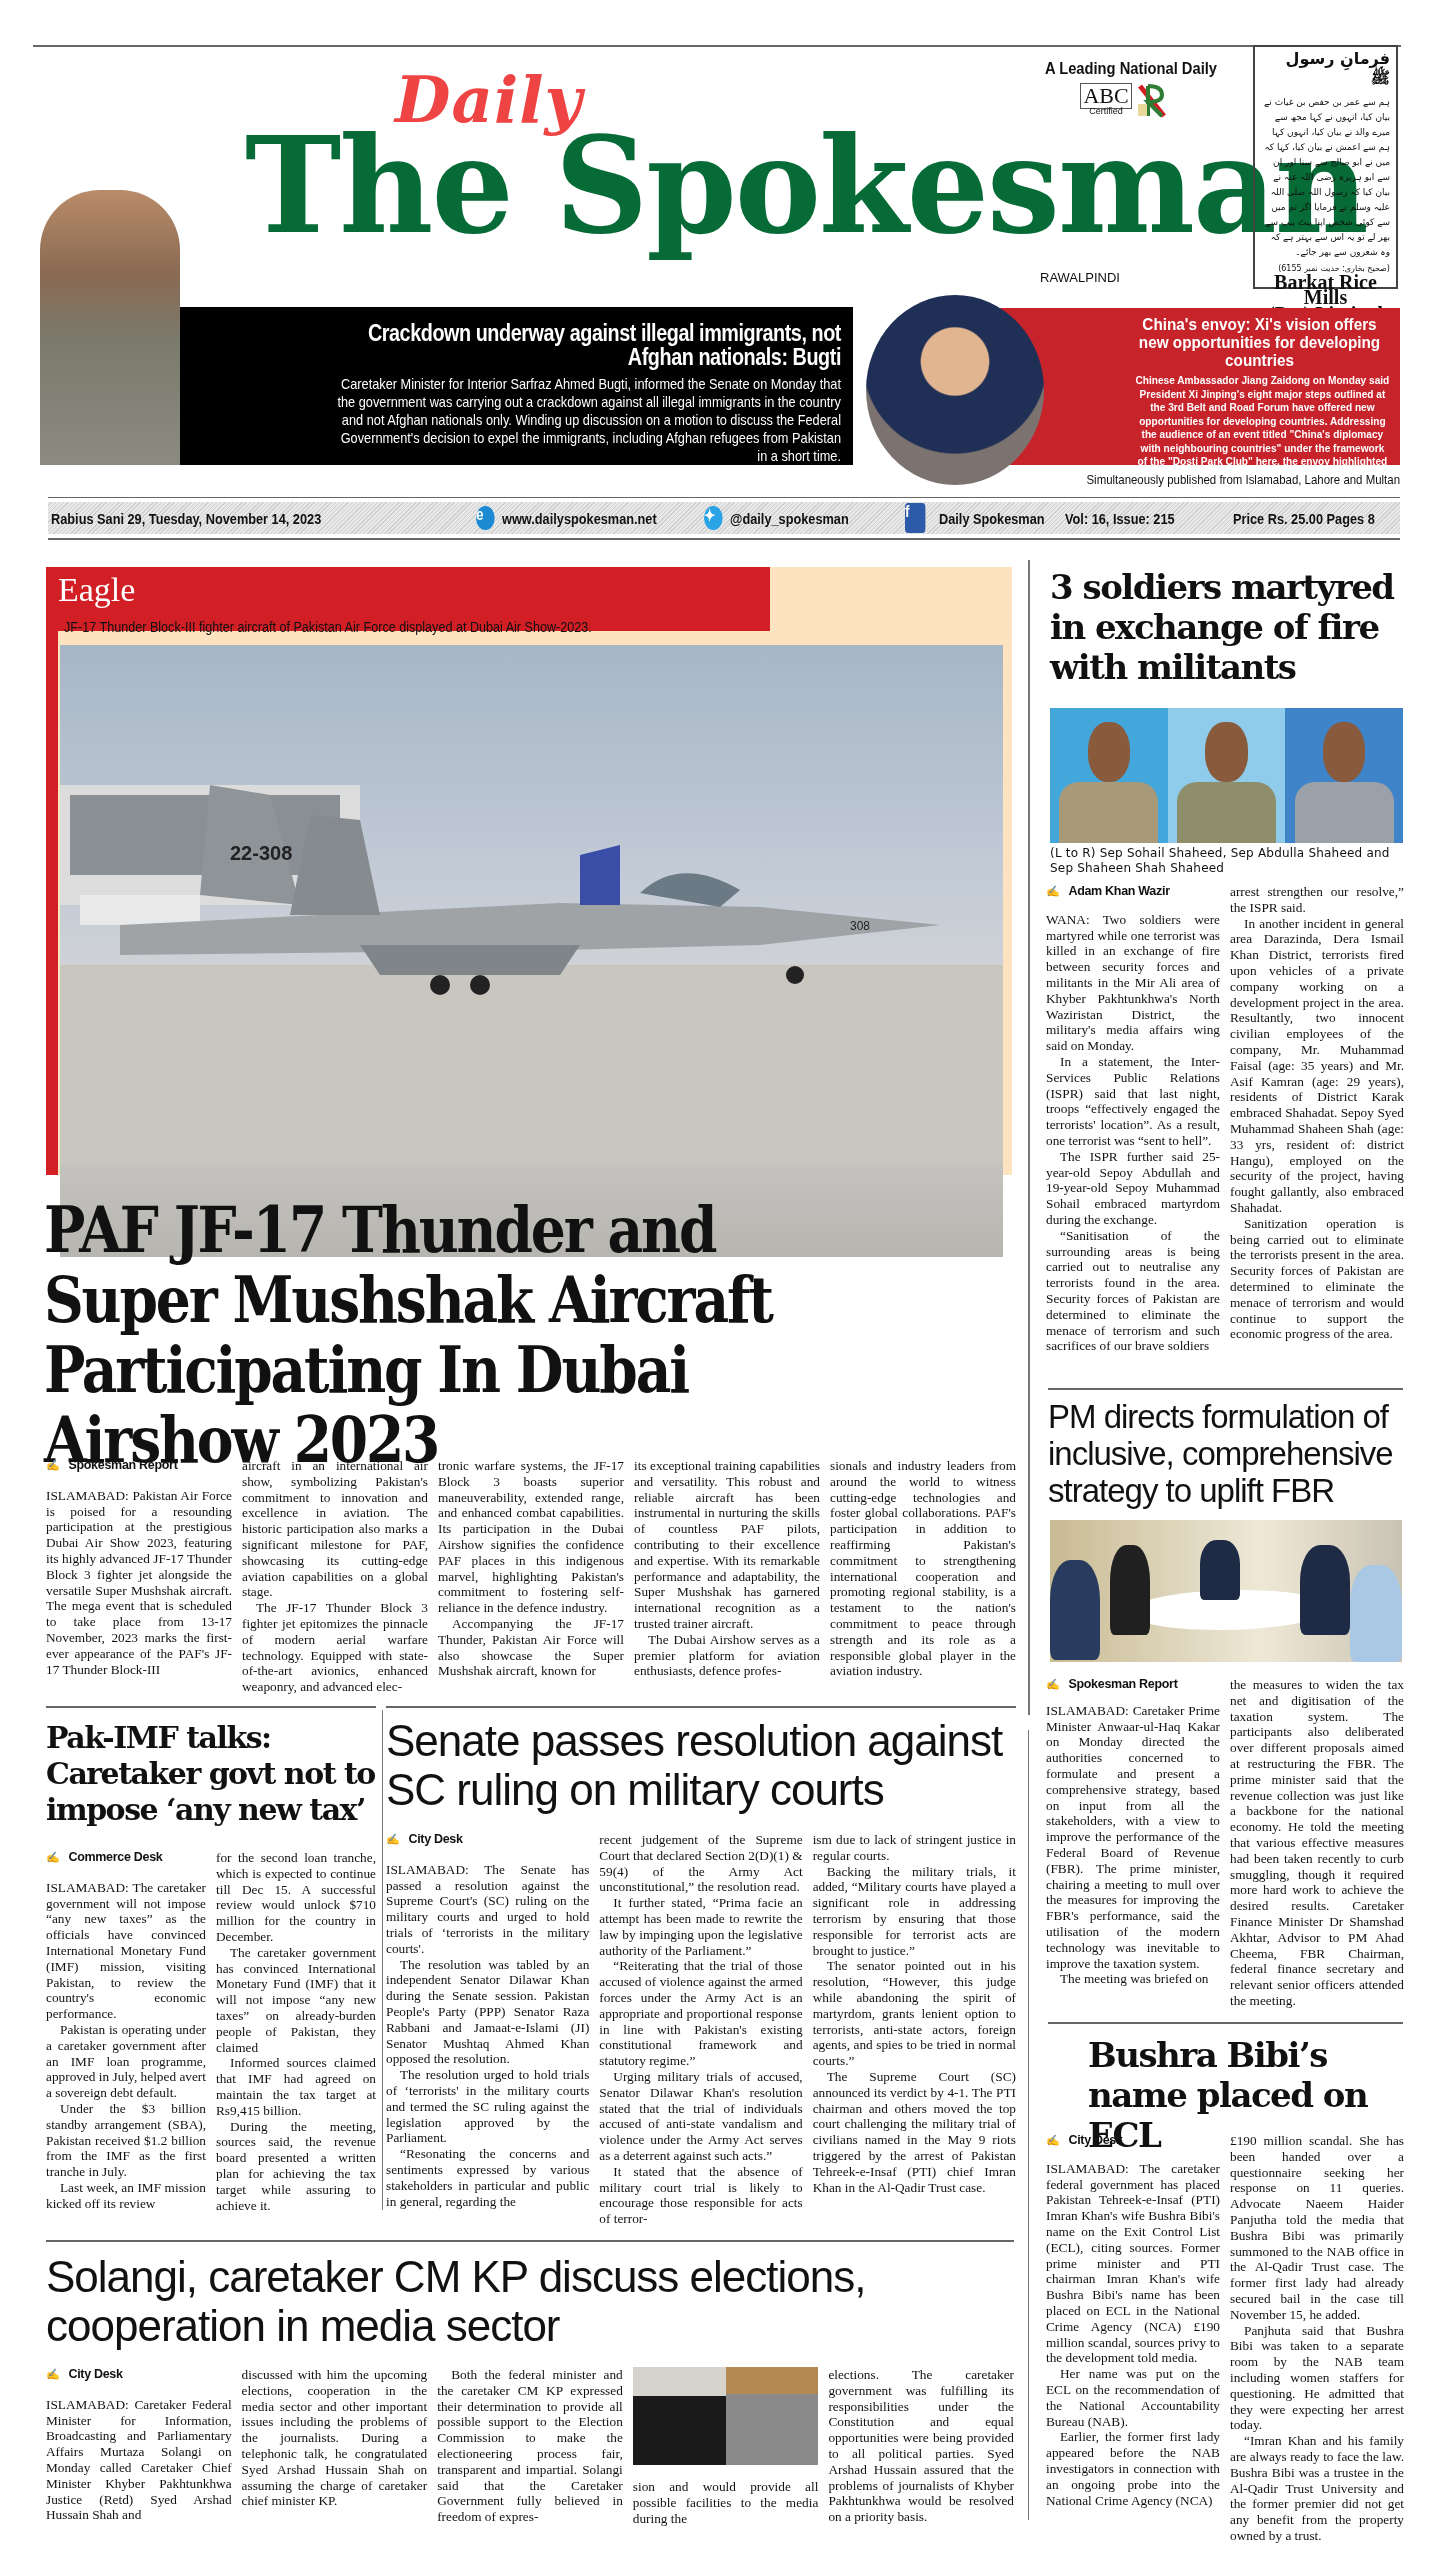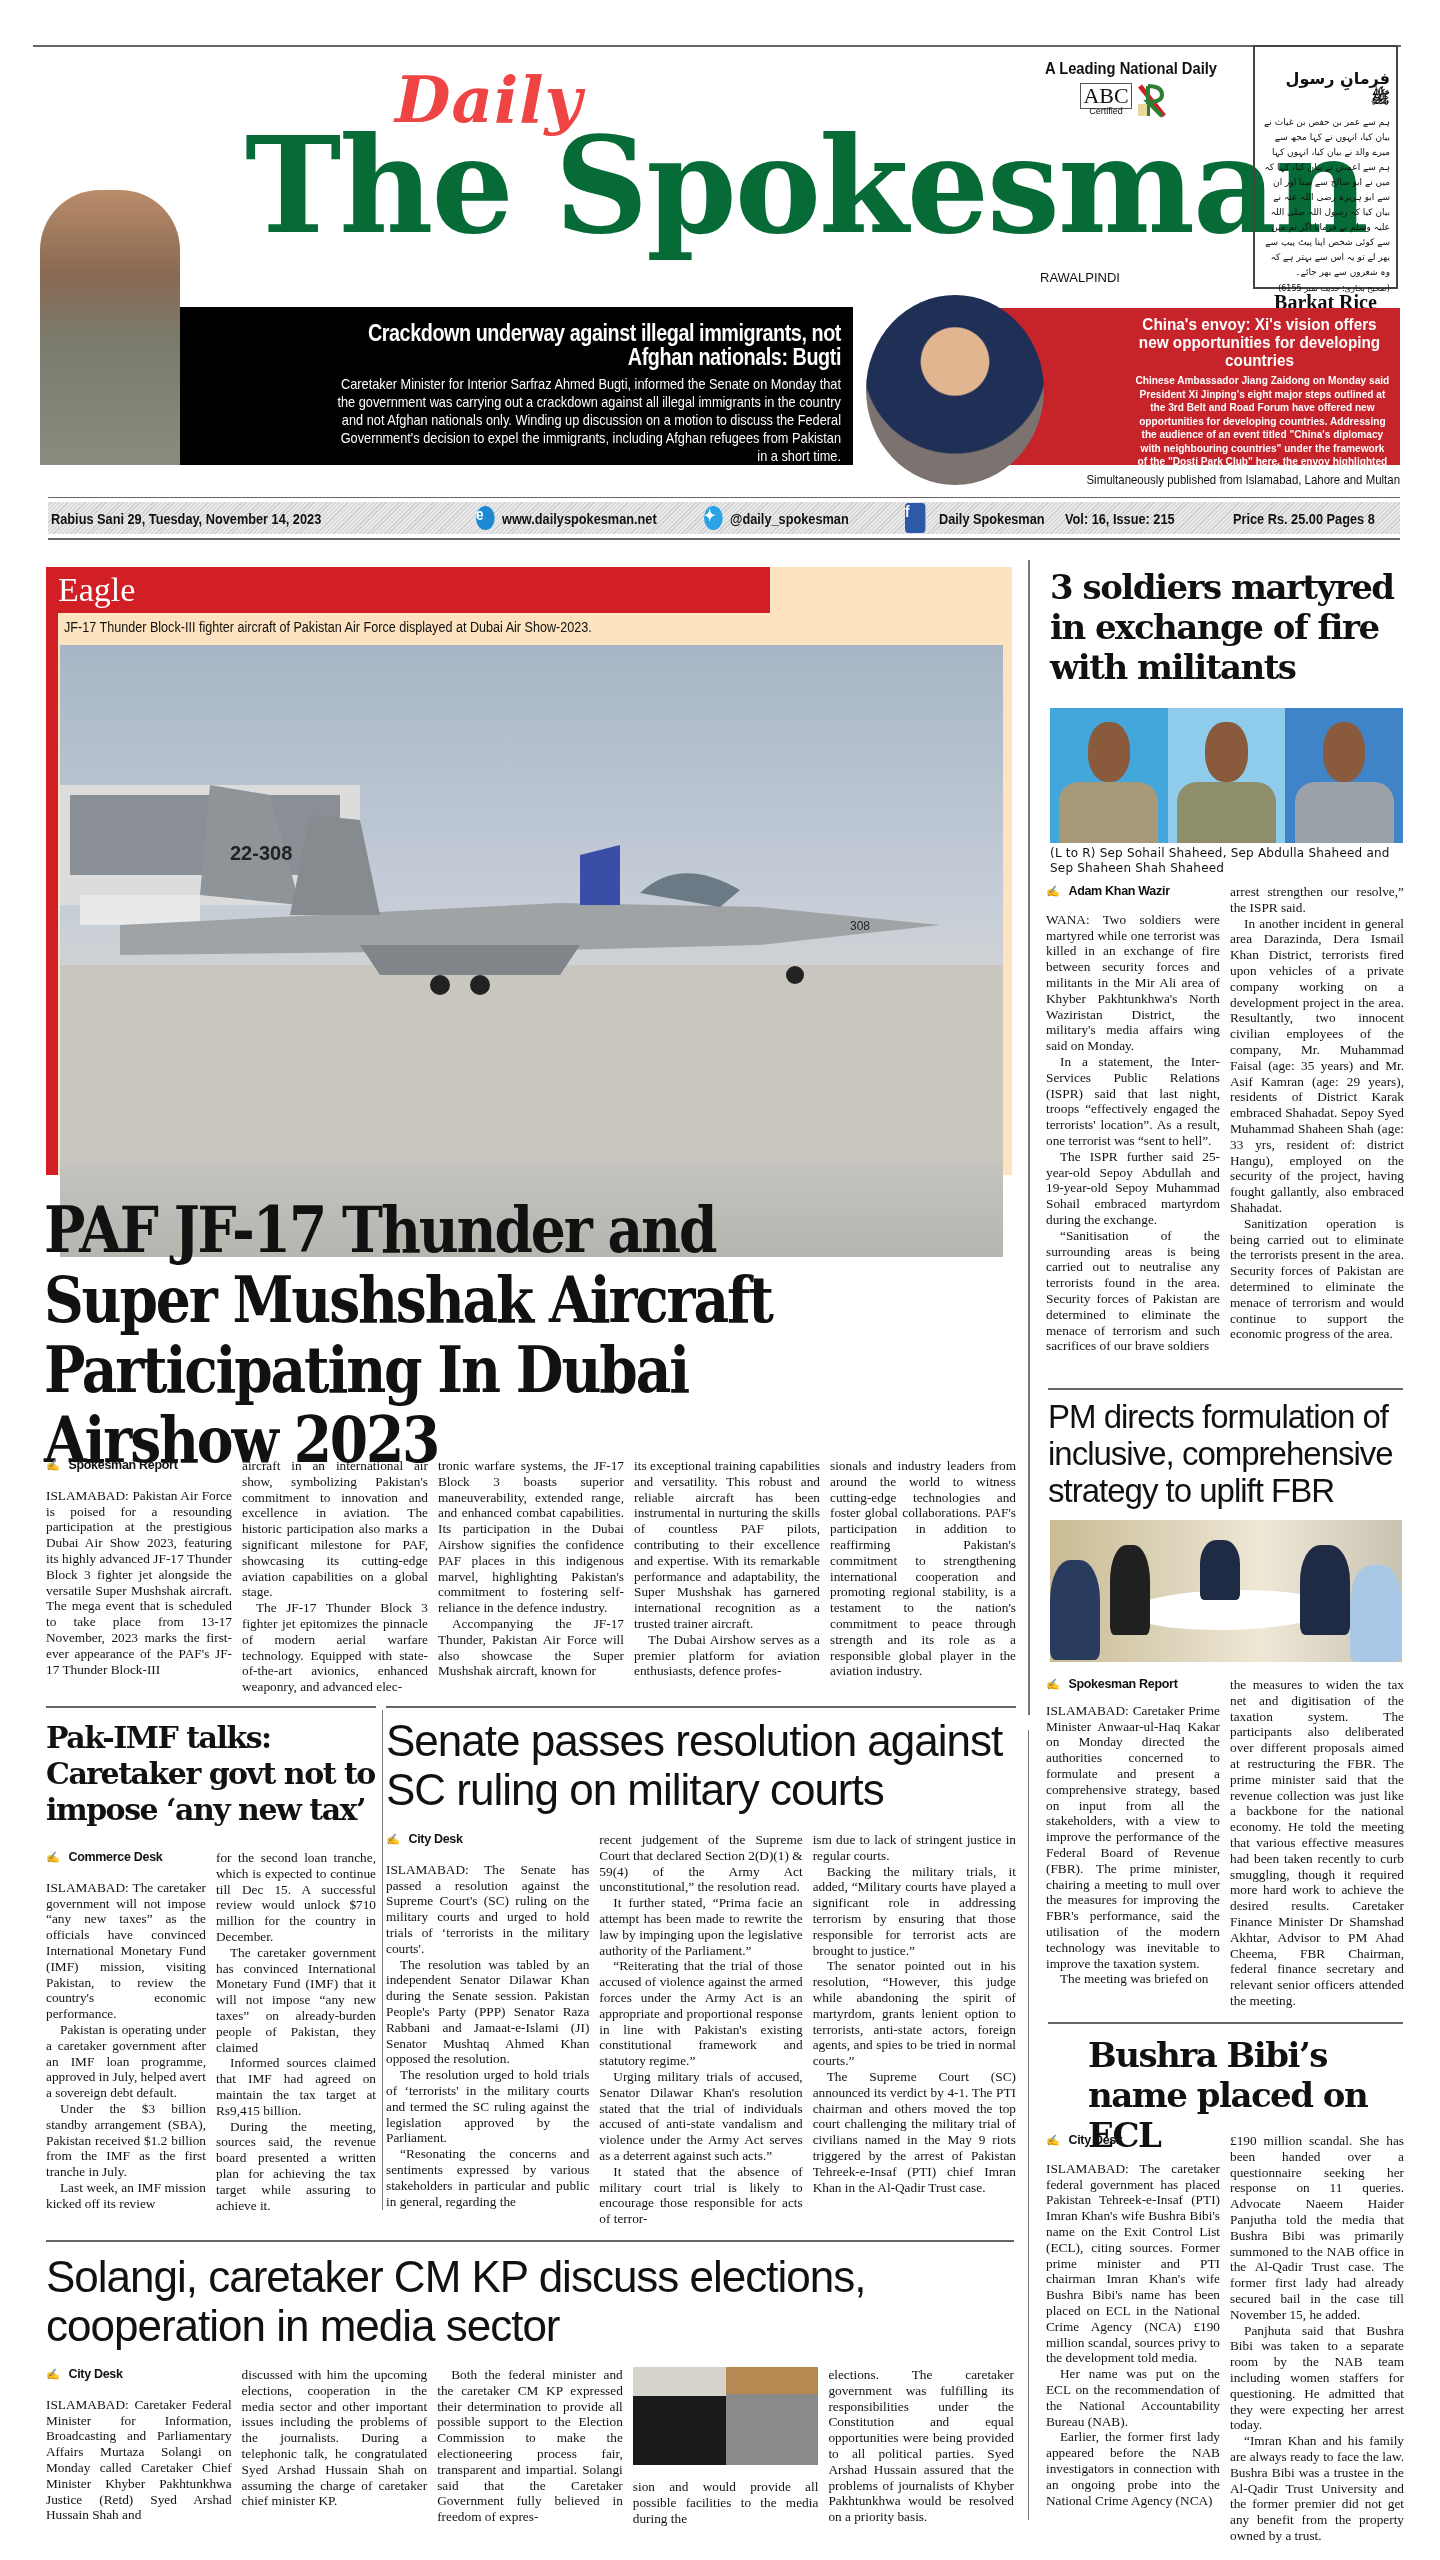--- a/index.html
+++ b/index.html
@@ -7,39 +7,39 @@
 .abs{position:absolute}
 .rule{position:absolute;height:2px;background:#666}
 .masthead-daily{left:395px;top:62px;font-family:"DejaVu Serif",serif;font-style:italic;font-weight:bold;font-size:64px;color:#ef4444;letter-spacing:1px}
 .masthead-title{left:245px;top:120px;font-family:"DejaVu Serif",serif;font-weight:bold;font-size:132px;color:#066b36;letter-spacing:-2px;line-height:1;transform:scaleX(0.98);transform-origin:left}
 .tagline{left:1045px;top:60px;font-family:"Liberation Sans",sans-serif;font-weight:bold;font-size:16px;transform:scaleX(0.92);transform-origin:left}
 .abc{left:1080px;top:83px;width:52px;height:26px;border:1px solid #555;text-align:center;font-family:"Liberation Serif",serif}
 .abc .a{font-size:22px;line-height:20px;display:block;margin-top:2px}
 .abc .c{font-family:"Liberation Sans",sans-serif;font-size:9px;display:block}
 .rr{left:1136px;top:82px;width:32px;height:38px}
 .rawal{left:1040px;top:270px;font-family:"Liberation Sans",sans-serif;font-size:13px}
-.urdu-box{left:1253px;top:45px;width:145px;height:244px;border:2px solid #444;padding:22px 6px;text-align:right;font-family:"DejaVu Sans",sans-serif;direction:rtl}
+.urdu-box{left:1253px;top:45px;width:145px;height:244px;border:2px solid #444;padding:2px 6px;text-align:right;font-family:"DejaVu Sans",sans-serif;direction:rtl}
 .urdu-box .ttl{font-weight:bold;font-size:16px}
 .urdu-box .body{font-size:9px;line-height:15px;margin-top:4px}
 .urdu-box .ref{font-size:8px;margin-top:4px}
 .urdu-box .sponsor{direction:ltr;text-align:center;font-weight:bold;font-size:20px;font-family:"Liberation Serif",serif;line-height:15px;margin-top:2px}
 .avatar-bugti{left:40px;top:190px;width:140px;height:275px;background:linear-gradient(180deg,#b98c6a 0%,#8a6a52 30%,#7a7a6d 55%,#8b8b80 100%);border-radius:60px 60px 0 0}
 .bugti-box{left:48px;top:307px;width:805px;height:158px;background:#000;color:#fff;text-align:right;padding:14px 12px 0 210px}
 .bugti-box h2{font-family:"Liberation Sans",sans-serif;font-size:23px;font-weight:bold;line-height:24px;transform:scaleX(0.86);transform-origin:right;letter-spacing:-0.5px}
 .bugti-box p{font-family:"Liberation Sans",sans-serif;font-size:14.5px;line-height:18px;margin-top:6px;transform:scaleX(0.88);transform-origin:right}
 .xi-photo{left:866px;top:295px;width:178px;height:190px;border-radius:50%;background:radial-gradient(circle at 50% 35%,#e1b590 0 22%,#1f2f55 23% 60%,#7c7370 61%)}
 .xi-box{left:1000px;top:308px;width:400px;height:157px;background:#c7232b;color:#fff;text-align:center;padding:8px 10px 0 40px}
 .xi-box h2{font-family:"Liberation Sans",sans-serif;font-size:17px;font-weight:bold;line-height:18px;transform:scaleX(0.9);transform-origin:right}
 .xi-box p{font-family:"Liberation Sans",sans-serif;font-size:11.5px;font-weight:bold;line-height:13.5px;margin-top:4px;transform:scaleX(0.88);transform-origin:right}
 .simul{left:1000px;top:472px;width:400px;text-align:right;font-family:"Liberation Sans",sans-serif;font-size:13px;transform:scaleX(0.88);transform-origin:right}
 .infobar{left:48px;top:502px;width:1352px;height:32px;background:repeating-linear-gradient(135deg,#e8e8e8 0 2px,#cfcfcf 2px 3px);display:flex;align-items:center;font-family:"Liberation Sans",sans-serif;font-weight:bold;font-size:15px}
 .infobar span{transform:scaleX(0.85);transform-origin:left;display:inline-block;white-space:nowrap}
 .ico{display:inline-flex;align-items:center;justify-content:center;width:22px;height:24px;border-radius:4px;color:#fff;font-weight:bold;font-size:16px;margin-right:4px}
 .eagle-frame{left:46px;top:567px;width:966px;height:608px;background:#fde3bf}
-.eagle-bar{left:46px;top:567px;width:724px;height:46px;background:#d21f26;color:#fff;font-family:"Liberation Serif",serif;font-size:38px;padding-left:12px;line-height:46px;transform-origin:left}
+.eagle-bar{left:46px;top:567px;width:724px;height:64px;background:#d21f26;color:#fff;font-family:"Liberation Serif",serif;font-size:38px;padding-left:12px;line-height:46px;transform-origin:left}
 .eagle-side{left:46px;top:613px;width:12px;height:562px;background:#d21f26}
 .eagle-caption{left:64px;top:619px;font-family:"Liberation Sans",sans-serif;font-size:14px;transform:scaleX(0.9);transform-origin:left}
 .jet-photo{left:60px;top:645px;width:943px;height:612px;background:linear-gradient(180deg,#a7b6c6 0%,#c4ccd7 40%,#d7d7d4 62%,#b7b5b0 100%);overflow:hidden}
 .main-headline{left:44px;top:1195px;width:980px;font-family:"DejaVu Serif",serif;font-weight:bold;font-size:64px;line-height:70px;letter-spacing:-2.5px;transform:scaleX(0.86);transform-origin:left}
 .byline{display:flex;align-items:center;font-family:"Liberation Sans",sans-serif;font-weight:bold;font-size:12.5px;letter-spacing:-0.3px}
 .byline .fist{color:#e0393e;font-size:11px;margin-right:9px}
 .cols{display:flex;gap:10px}
 .col{font-size:13.3px;line-height:15.8px;text-align:justify;hyphens:auto}
 .col p{text-indent:14px}
 .col p.first{text-indent:0}

